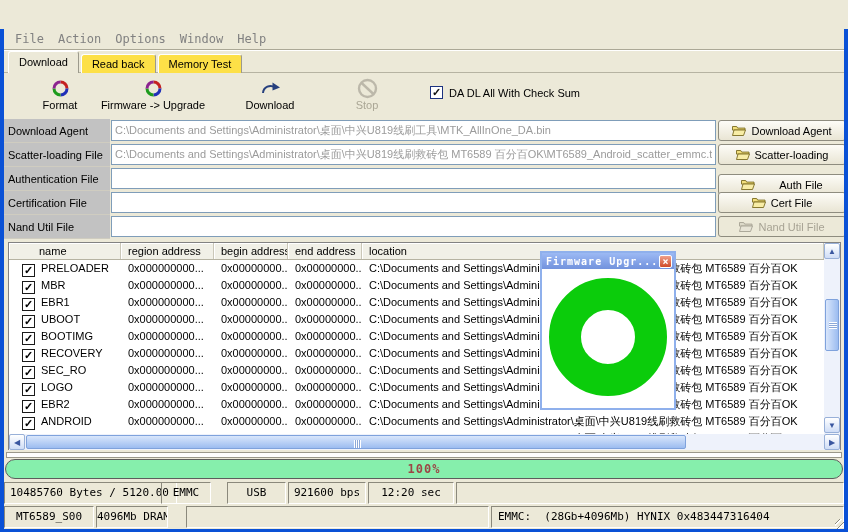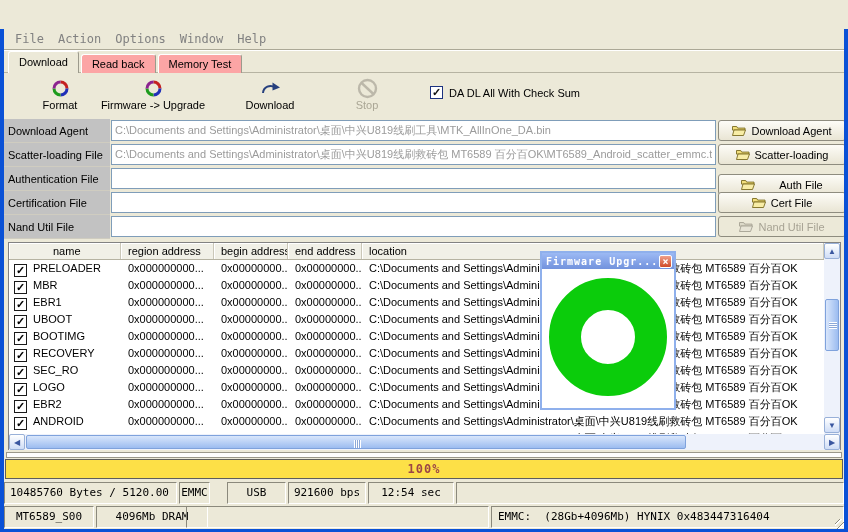--- a/index.html
+++ b/index.html
@@ -24,21 +24,21 @@
         font-size:11px;font-weight:bold;text-align:center;line-height:18px}
   .wbtn.close{background:linear-gradient(180deg,#ee9270,#d2491f 60%,#b93a14)}
   .wbtn .minbar{position:absolute;left:4px;bottom:3px;width:9px;height:3px;background:#fff}
   .wbtn .maxbox{position:absolute;left:5px;top:4px;width:10px;height:9px;border:2px solid #fff;border-top-width:3px}
   
   .menubar{position:absolute;left:4px;top:29px;width:840px;height:20px;display:flex;align-items:center;padding-left:4px}
   .menu-item{padding:0 7px;color:#818181;font-family:"DejaVu Sans Mono",monospace;font-size:12px;line-height:20px}
   .groove{position:absolute;left:4px;width:840px;height:2px;border-top:1px solid #aba896;border-bottom:1px solid #fff}
   
   .tabstrip{position:absolute;left:8px;top:51px;height:22px;display:flex;align-items:flex-end;z-index:2}
-  .tab{height:19px;line-height:18px;padding:0 10px;margin-right:2px;background:#fca5a5;
+  .tab{height:19px;line-height:18px;padding:0 10px;margin-right:2px;background:#fde047;
        border:1px solid #9c9a8c;border-bottom:none;border-radius:3px 3px 0 0;
        border-left-color:#fff;border-top-color:#fff;color:#000}
   .tab.active{height:22px;line-height:21px;font-weight:normal;background:#ECE9D8;box-shadow:0 2px 0 #ECE9D8}
   .tabline{position:absolute;left:4px;top:72px;width:840px;height:1px;background:#fff;border-top:1px solid #b6b3a2}
   
   .toolbar{position:absolute;left:4px;top:74px;width:840px;height:44px}
   .tool{position:absolute;top:4px;width:130px;text-align:center}
   .tool .tico{height:20px;display:flex;justify-content:center;align-items:center}
   .tool .tlbl{font-size:11px;margin-top:1px}
   .tool.disabled .tlbl{color:#aaa695}
@@ -56,25 +56,25 @@
         font-size:11px;background:linear-gradient(180deg,#fdfcf7,#e9e5d4);border:1px solid #8e8c7f;
         border-radius:3px;display:flex;align-items:center;justify-content:center;gap:5px;color:#000}
   .fbtn.disabled{color:#a7a394;background:#ece9d8}
   
   .tablebox{position:absolute;left:8px;top:242px;width:833px;height:208px;background:#fff;
             border:1px solid #828282}
   .thead{position:absolute;left:0;top:0;width:815px;height:17px;display:flex;background:#f1f0e7;
          border-bottom:1px solid #b6b3a2}
   .th{border-right:1px solid #cac7b8;box-shadow:inset 1px 1px 0 #fff;padding-left:7px;line-height:16px;
       white-space:nowrap;overflow:hidden;font-size:11px}
-  .th.c-name{padding-left:44px}
+  .th.c-name{padding-left:30px}
   .trows{position:absolute;left:0;top:17px;width:815px;height:174px;overflow:hidden}
   .trow{display:flex;height:17px;line-height:17px;white-space:nowrap}
   .td{overflow:hidden;white-space:nowrap;padding-left:7px;font-size:11px}
-  .c-name{width:112px;flex:0 0 auto;padding-left:0}
+  .c-name{width:112px;flex:0 0 auto;padding-left:8px}
   .c-reg{width:93px;flex:0 0 auto}
   .c-beg{width:74px;flex:0 0 auto}
   .c-end{width:74px;flex:0 0 auto}
   .c-loc{flex:1}
   .cbx{display:inline-block;width:13px;height:13px;border:1px solid #1a1a1a;background:#fff;font-size:11px;
        line-height:11px;text-align:center;font-weight:bold;margin:2px 6px 0 5px;vertical-align:-2px}
   
   .vscroll{position:absolute;right:0;top:0;width:16px;height:191px;background:#eef2fb}
   .hscroll{position:absolute;left:0;top:191px;width:831px;height:16px;background:#eef2fb}
   .sbtn{position:absolute;width:16px;height:16px;background:linear-gradient(180deg,#fff,#cfddf6);
@@ -99,23 +99,23 @@
   
   .strip{position:absolute;left:6px;top:452px;width:836px;height:6px;background:#fdfdfd;border:1px solid #9a978a}
   .progressbar{position:absolute;left:5px;top:459px;width:838px;height:20px;background:#4BA690;
                border:1px solid #5d5d5d;text-align:center;font-family:"DejaVu Sans Mono",monospace}
   .progress-label{font-size:12px;font-weight:bold;color:#9C4646;line-height:18px;letter-spacing:1px}
   .statusrow{position:absolute;left:4px;width:840px;height:22px}
   .scell{position:absolute;top:0;height:22px;border:1px solid;border-color:#8b897c #fff #fff #8b897c;
          font-family:"DejaVu Sans Mono",monospace;font-size:11px;line-height:20px;text-align:center;
          white-space:pre;overflow:hidden}
   .r1c0{left:0;width:173px;text-align:left;padding-left:5px}
-  .r1c1{left:175px;width:31px}.r1c2{left:223px;width:59px}.r1c3{left:284px;width:78px}
+  .r1c1{left:157px;width:50px}.r1c2{left:223px;width:59px}.r1c3{left:284px;width:78px}
   .r1c4{left:364px;width:86px}.r1c5{left:452px;width:388px}
-  .r2c0{left:0;width:90px}.r2c1{left:92px;width:112px}.r2c2{left:182px;width:303px}
+  .r2c0{left:0;width:90px}.r2c1{left:92px;width:72px}.r2c2{left:182px;width:303px}
   .r2c3{left:487px;width:353px;text-align:left;padding-left:6px}
   .resize-grip{position:absolute;right:1px;bottom:1px;width:12px;height:12px;
     background:repeating-linear-gradient(135deg,transparent 0 3px,#8b897c 3px 4px,#fff 4px 5px)}
 </style>
 </head>
 <body>
 
 <div class="win">
 
 
@@ -337,29 +337,29 @@
     <div class="popup-title">
       <span class="pt">Firmware Upgr...</span>
       <span class="popup-close">×</span>
     </div>
     <div class="popup-body">
       <div class="donut" style="border-color: rgb(11, 204, 11);"></div>
     </div>
   </div>
 
   <div class="strip"></div>
-  <div class="progressbar" style="background: #fde047;">
+  <div class="progressbar" style="background: #86efac; border-radius: 10px;">
     <span class="progress-label" style="color: rgb(156, 70, 70);">100%</span>
   </div>
   <div class="statusrow" style="top:482px">
       <div class="scell r1c0">10485760 Bytes / 5120.00 KBps</div>
       <div class="scell r1c1">EMMC</div>
       <div class="scell r1c2">USB</div>
       <div class="scell r1c3">921600 bps</div>
-      <div class="scell r1c4">12:54 sec</div>
+      <div class="scell r1c4">12:20 sec</div>
       <div class="scell r1c5"></div>
     </div>
   <div class="statusrow" style="top:506px">
       <div class="scell r2c0">MT6589_S00</div>
       <div class="scell r2c1">4096Mb DRAM</div>
       <div class="scell r2c2"></div>
       <div class="scell r2c3">EMMC:  (28Gb+4096Mb) HYNIX 0x483447316404</div>
     </div>
   <div class="resize-grip"></div>
 

